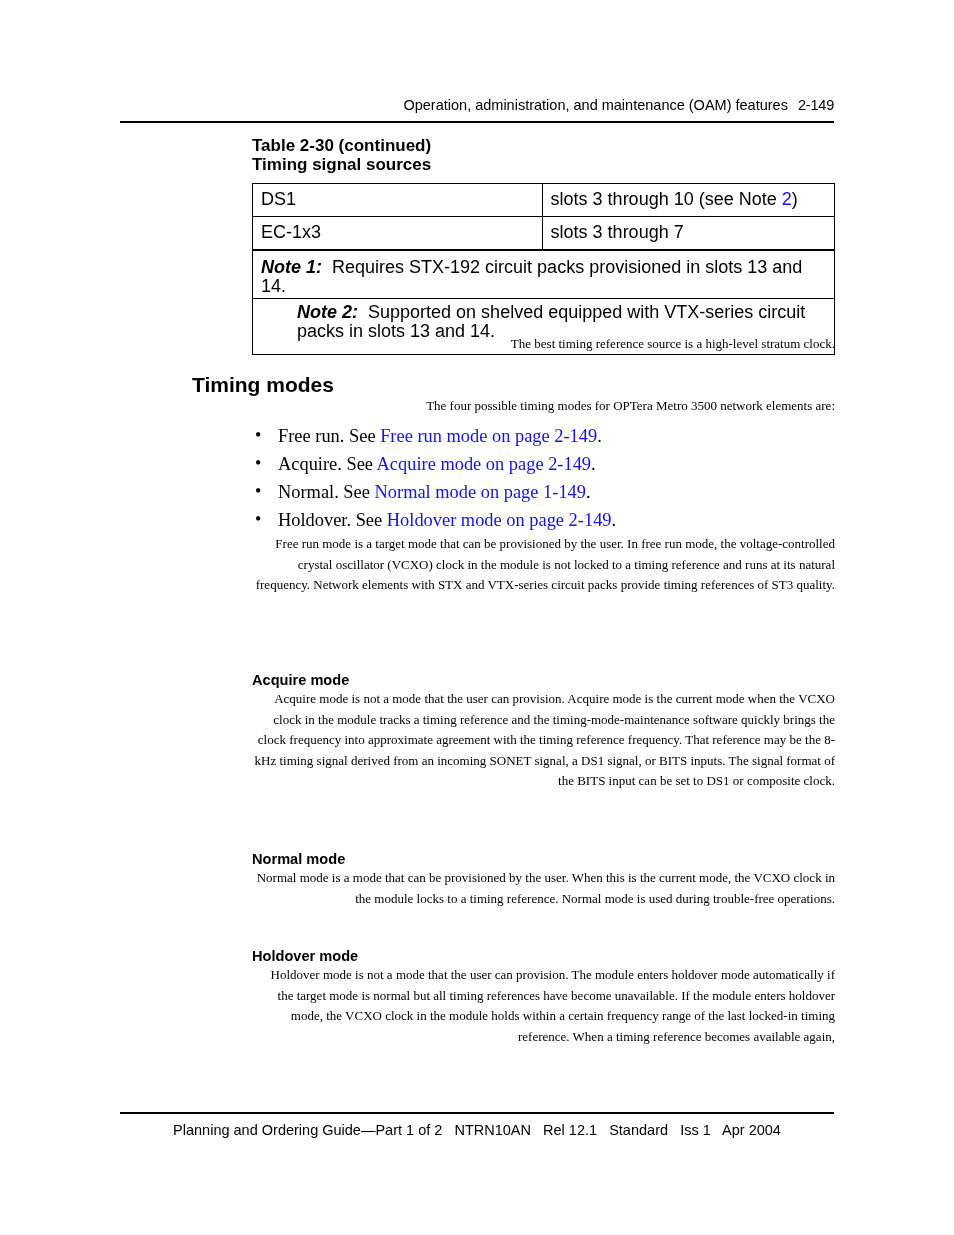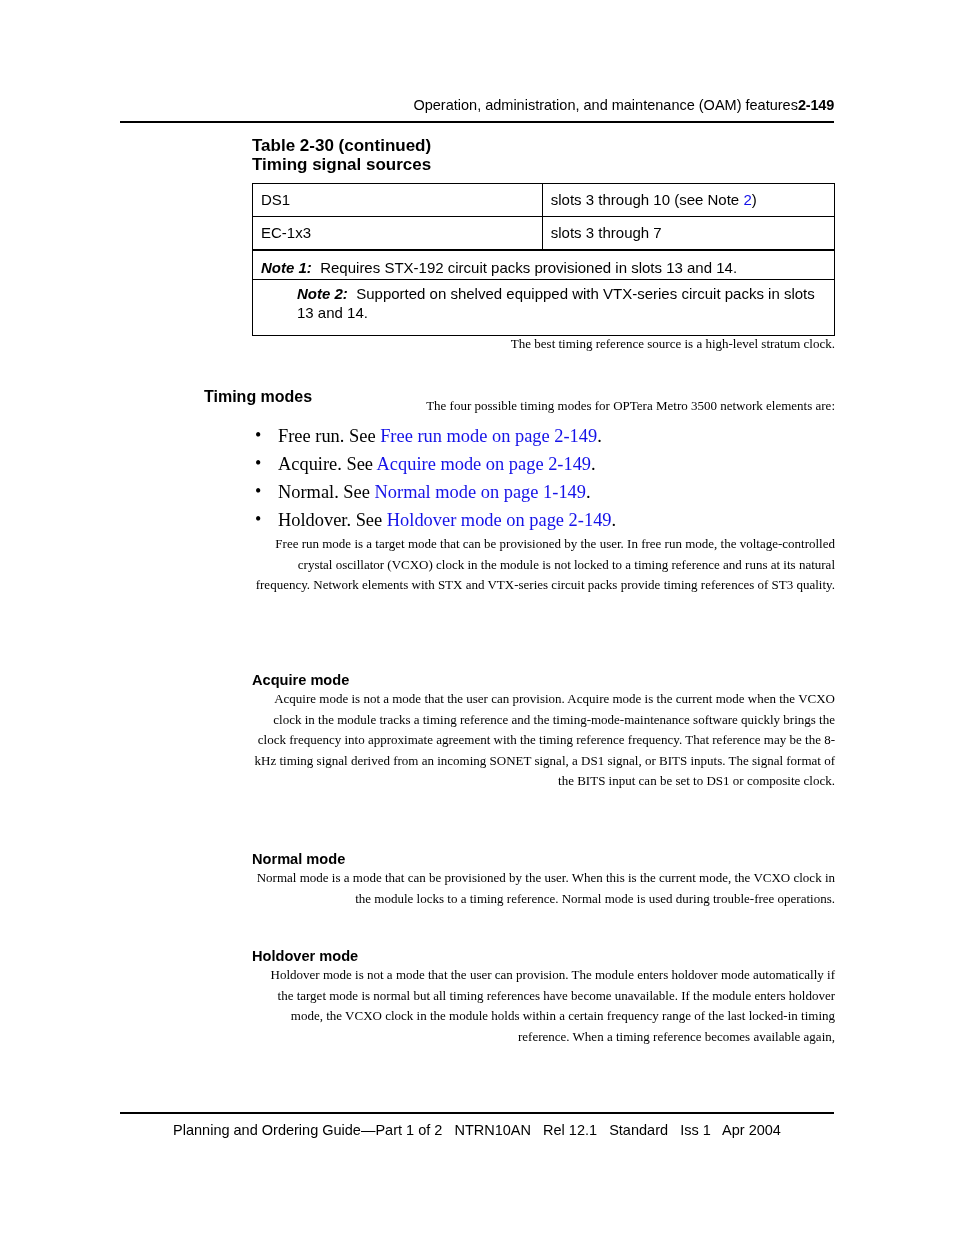--- a/index.html
+++ b/index.html
@@ -29,21 +29,21 @@
     left: 120px;
     top: 96px;
     width: 714px;
     text-align: right;
     font-family: "Liberation Sans", sans-serif;
     font-size: 14.5px;
     line-height: 18px;
     white-space: nowrap;
   }
   .header .htitle { font-weight: 400; text-align: center; }
-  .header .hpage  { font-weight: 700; letter-spacing: -0.2px;}
+  .header .hpage  { font-weight: 400; margin-left: 10px; letter-spacing: -0.2px;}
 
   .rule-top {
     position: absolute;
     left: 120px;
     top: 121px;
     width: 714px;
     height: 2px;
     background: #000;
   }
   .rule-bottom {
@@ -81,21 +81,21 @@
   }
 
   
   .tbl {
     position: absolute;
     left: 252px;
     top: 183px;
     width: 583px;
     border-collapse: collapse;
     font-family: "Liberation Sans", sans-serif;
-    font-size: 15px;
+    font-size: 18px;
   }
   .tbl td {
     border: 1.4px solid #000;
     padding: 6px 8px 7px 8px;
     vertical-align: top;
     line-height: 19px;
   }
   .tbl td.c1 { width: 291px; }
   .tbl td.c2 { width: 292px; }
   .tbl tr.notes-first td { border-top: 2.4px solid #000; }
@@ -122,23 +122,23 @@
     font-family: "Liberation Serif", serif;
     font-size: 13px;
     line-height: 20.6px;
     text-align: right;
   }
   .h2 {
     position: absolute;
     left: 188px;
     font-family: "Liberation Sans", sans-serif;
     font-weight: 700;
-    font-size: 16px;
+    font-size: 21px;
     line-height: 22px;
-    margin: 16px;
+    margin: 4px;
   }
   .h3 {
     margin: 0 0 0 0;
     font-family: "Liberation Sans", sans-serif;
     font-weight: 700;
     font-size: 14.6px;
     line-height: 18px;
   }
   ul.bullets {
     margin: 0;

